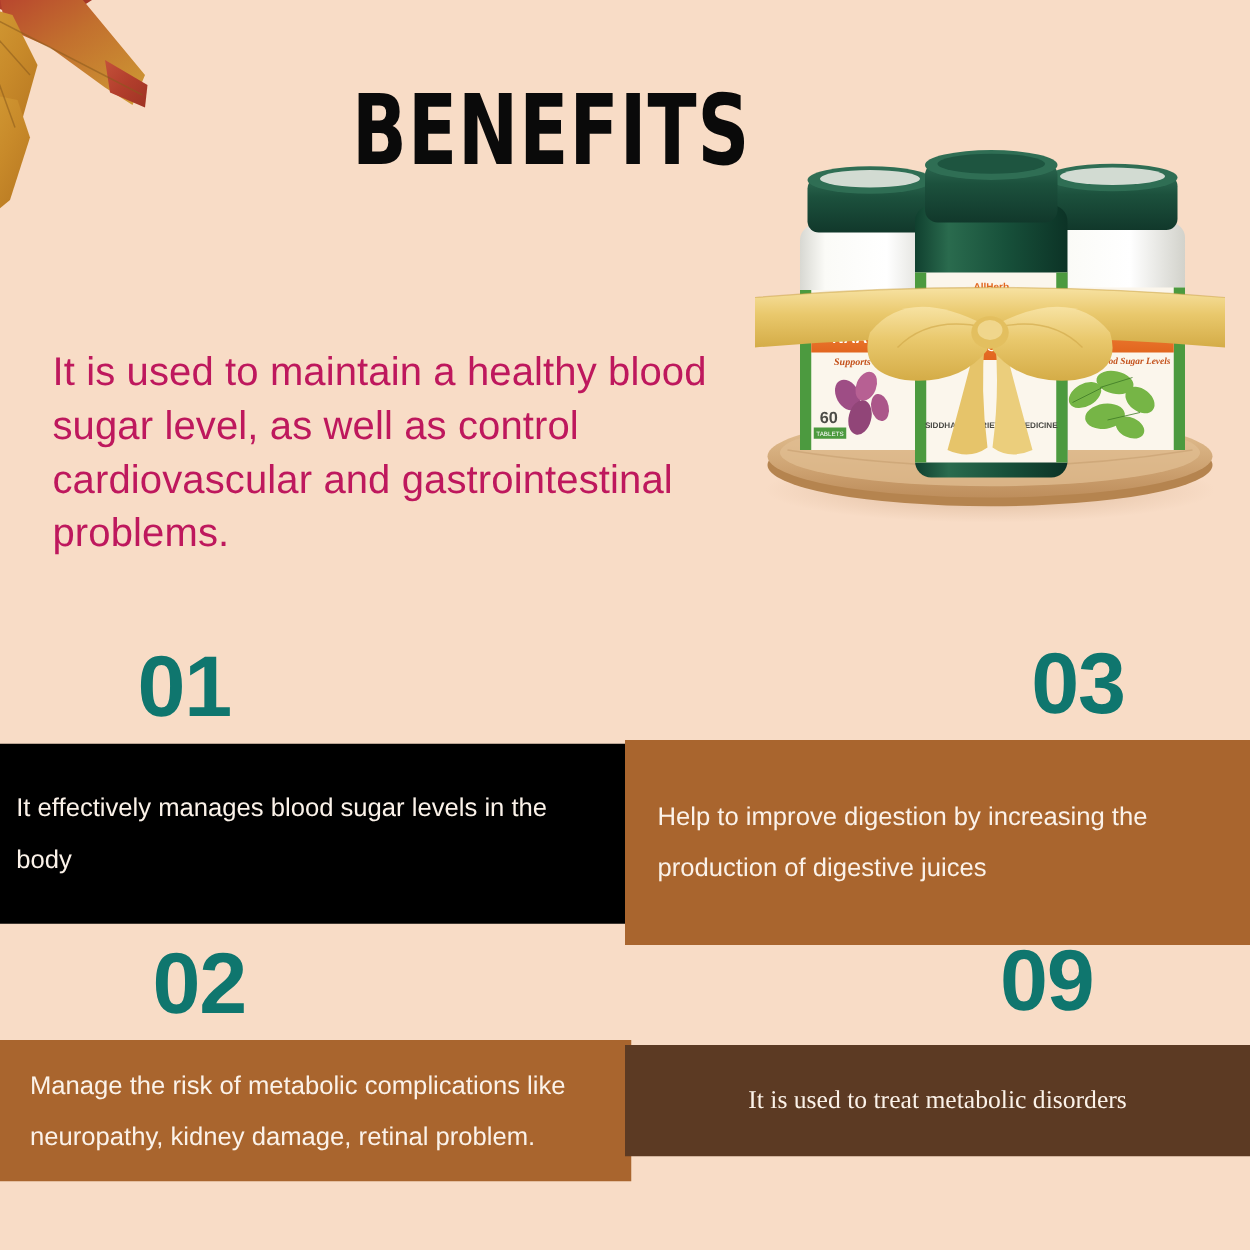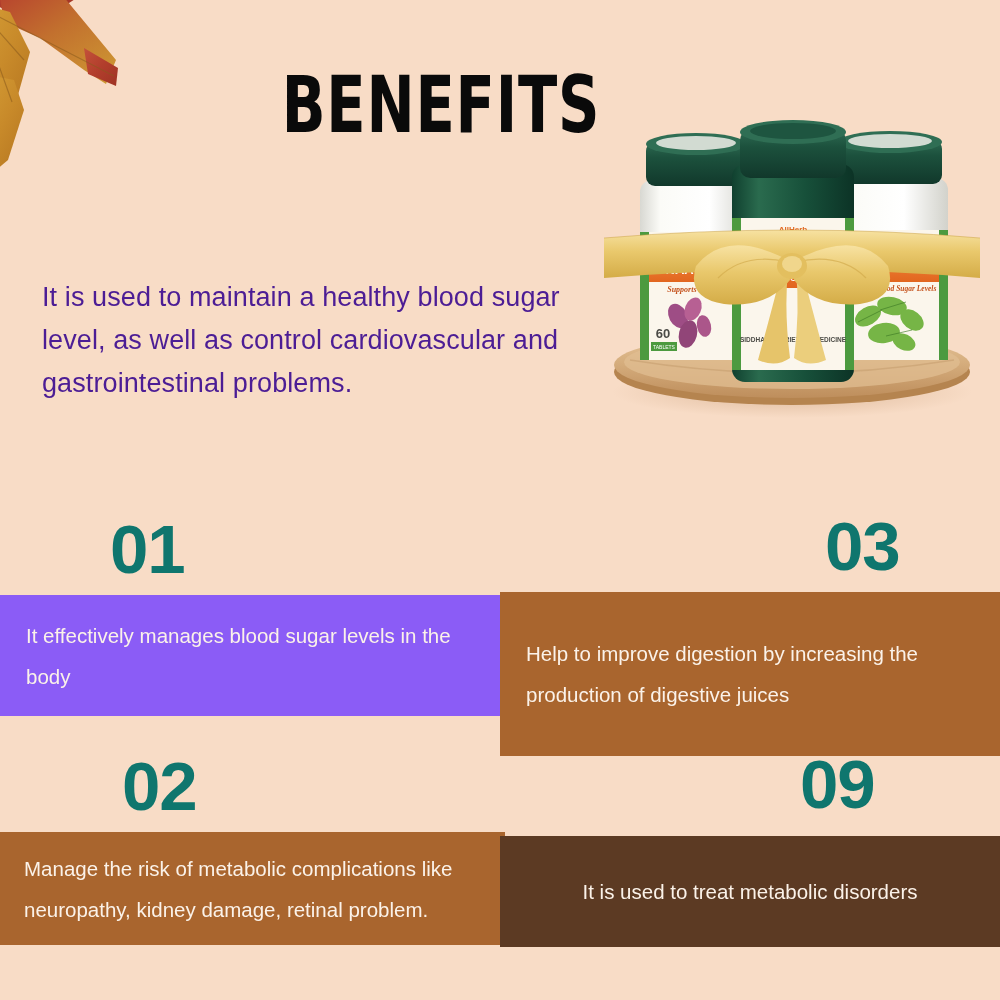--- a/index.html
+++ b/index.html
@@ -33,23 +33,23 @@
     transform:scaleX(.82) translateX(-72px);
     transform-origin:center top;
     line-height:1;
   }
 
   
   #intro-paragraph {
     position:absolute;
     left:42px; top:276px;
     width:556px;
-    font-size:27px;
+    font-size:32px;
     line-height:43px;
-    color:#4c1d95;
+    color:#be185d;
     letter-spacing:.1px;
   }
 
   
   #product-photo {
     position:absolute;
     left:596px; top:120px;
     width:392px; height:300px;
   }
 
@@ -67,35 +67,35 @@
     color:#FBF2E9;
     font-size:20.5px;
     line-height:41px;
     display:flex;
     align-items:center;
   }
   .benefit-band .band-text { display:block; width:100%; }
 
   
   #benefit-number-01 { left:110px; top:515px; }
-  #benefit-band-01   { left:0px;  top:595px; width:500px; height:121px;
-                       background:#8b5cf6; padding:0 26px; }
+  #benefit-band-01   { left:0px;  top:595px; width:500px; height:144px;
+                       background:#000000; padding:0 13px; }
   
   #benefit-number-02 { left:122px; top:752px;text-align:right; }
   #benefit-band-02   { left:0px;  top:832px; width:505px; height:113px;
                        background:#A9652E; padding:0 24px; }
   
   #benefit-number-03 { left:825px; top:512px; }
   #benefit-band-03   { left:500px; top:592px; width:500px; height:164px;
                        background:#A9652E; padding:0 26px; }
   
   #benefit-number-04 { left:800px; top:750px; }
-  #benefit-band-04   { left:500px; top:836px; width:500px; height:111px;
+  #benefit-band-04   { left:500px; top:836px; width:500px; height:89px;
                        background:#5C3A23; padding:0 40px;
-                       justify-content:center; text-align:center; }
+                       justify-content:center; text-align:center;font-family:Liberation Serif, serif; }
 </style>
 </head>
 <body>
 
 <svg id="leaf-decoration" viewBox="0 0 210 230">
   <defs>
     <linearGradient id="leafGoldG" x1="0" y1="0" x2="1" y2="1">
       <stop offset="0%" stop-color="#D9A43A"></stop>
       <stop offset="55%" stop-color="#C88A2A"></stop>
       <stop offset="100%" stop-color="#B3731F"></stop>

